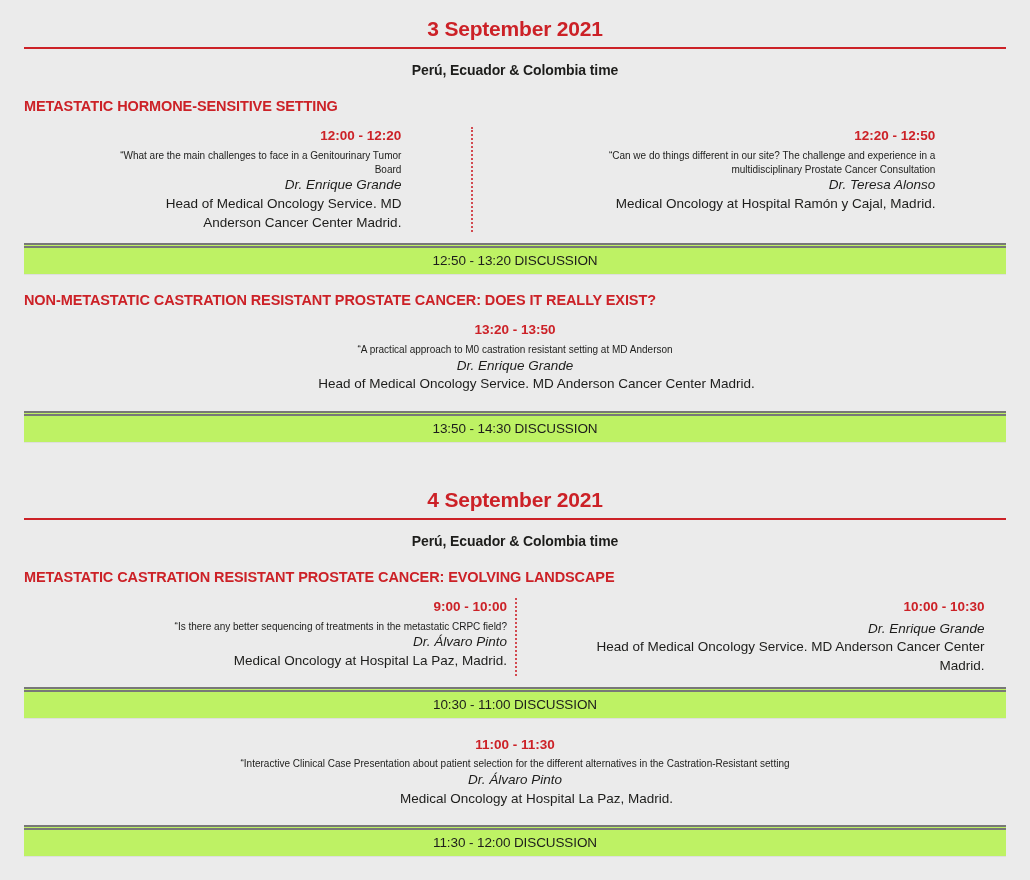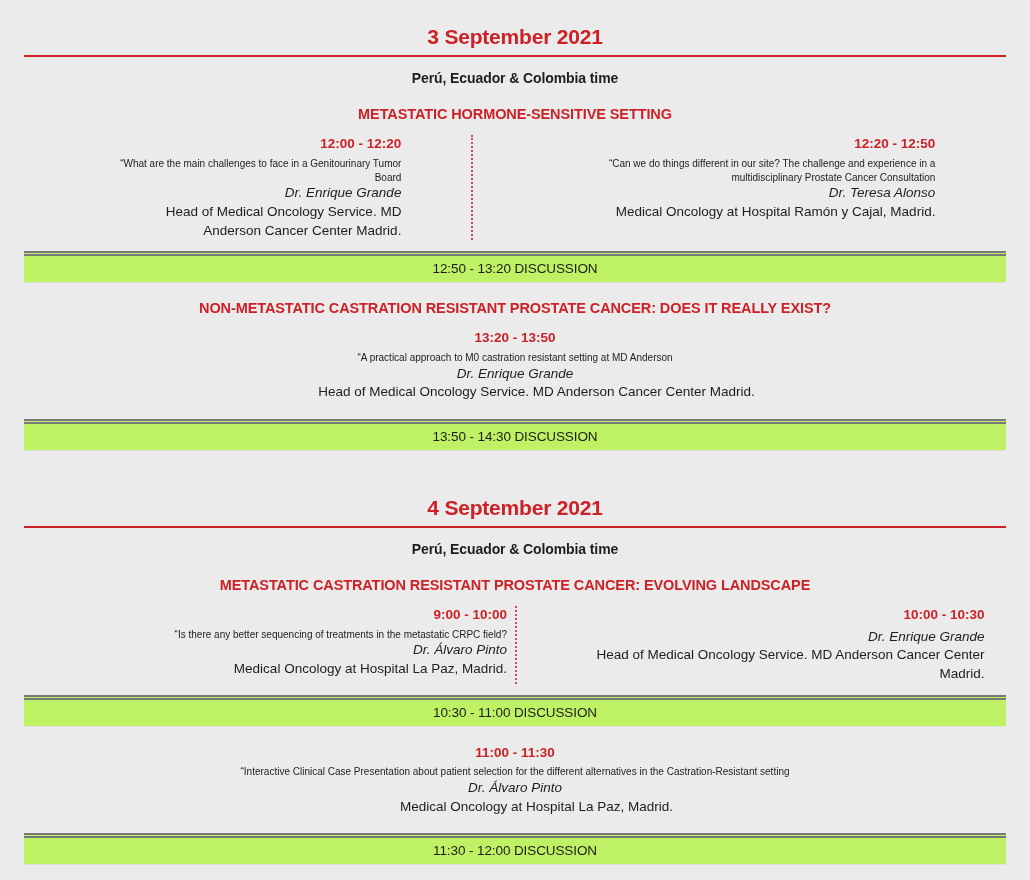--- a/index.html
+++ b/index.html
@@ -3,31 +3,31 @@
 <meta charset="utf-8">
 <style>
   html,body{margin:0;padding:0;}
   body{
     width:1030px;height:880px;overflow:hidden;
     background:#ebebeb;
     font-family:"Liberation Sans","DejaVu Sans",sans-serif;
     color:#1d1d1b;
     -webkit-font-smoothing:antialiased;
   }
-  .page{width:1030px;height:624px;position:relative;padding-top:24px;box-sizing:border-box;}
+  .page{width:1030px;height:624px;position:relative;padding-top:16px;box-sizing:border-box;}
 
   .day-title{
     margin:0;text-align:center;
     font-size:21px;font-weight:bold;color:#cc2127;
     letter-spacing:-0.2px;line-height:1.25;
   }
   .redline{border-top:2px solid #cc2127;margin:5px 24px 0 24px;height:0;}
   .tz{margin-top:13px;text-align:center;font-size:14px;font-weight:bold;letter-spacing:-0.1px;}
   .section-heading{
-    margin:20px 24px 0 24px;text-align:center;
+    margin:20px 24px 0 24px;text-align:left;
     font-size:14.5px;font-weight:bold;color:#cc2127;letter-spacing:-0.1px;
   }
 
   .cols{display:flex;margin:13px 24px 0 24px;align-items:stretch;}
   .cols .col{box-sizing:border-box;padding:0 8px;text-align:right;}
   .cols .col + .col{border-left:2px dotted #d24a50;}
   .cols-d1 .col-l{flex:0 0 45.5%;}
   .cols-d1 .col-r{flex:0 0 54.5%;}
   .cols-d2 .col-l{flex:0 0 50%;}
   .cols-d2 .col-r{flex:0 0 50%;}

